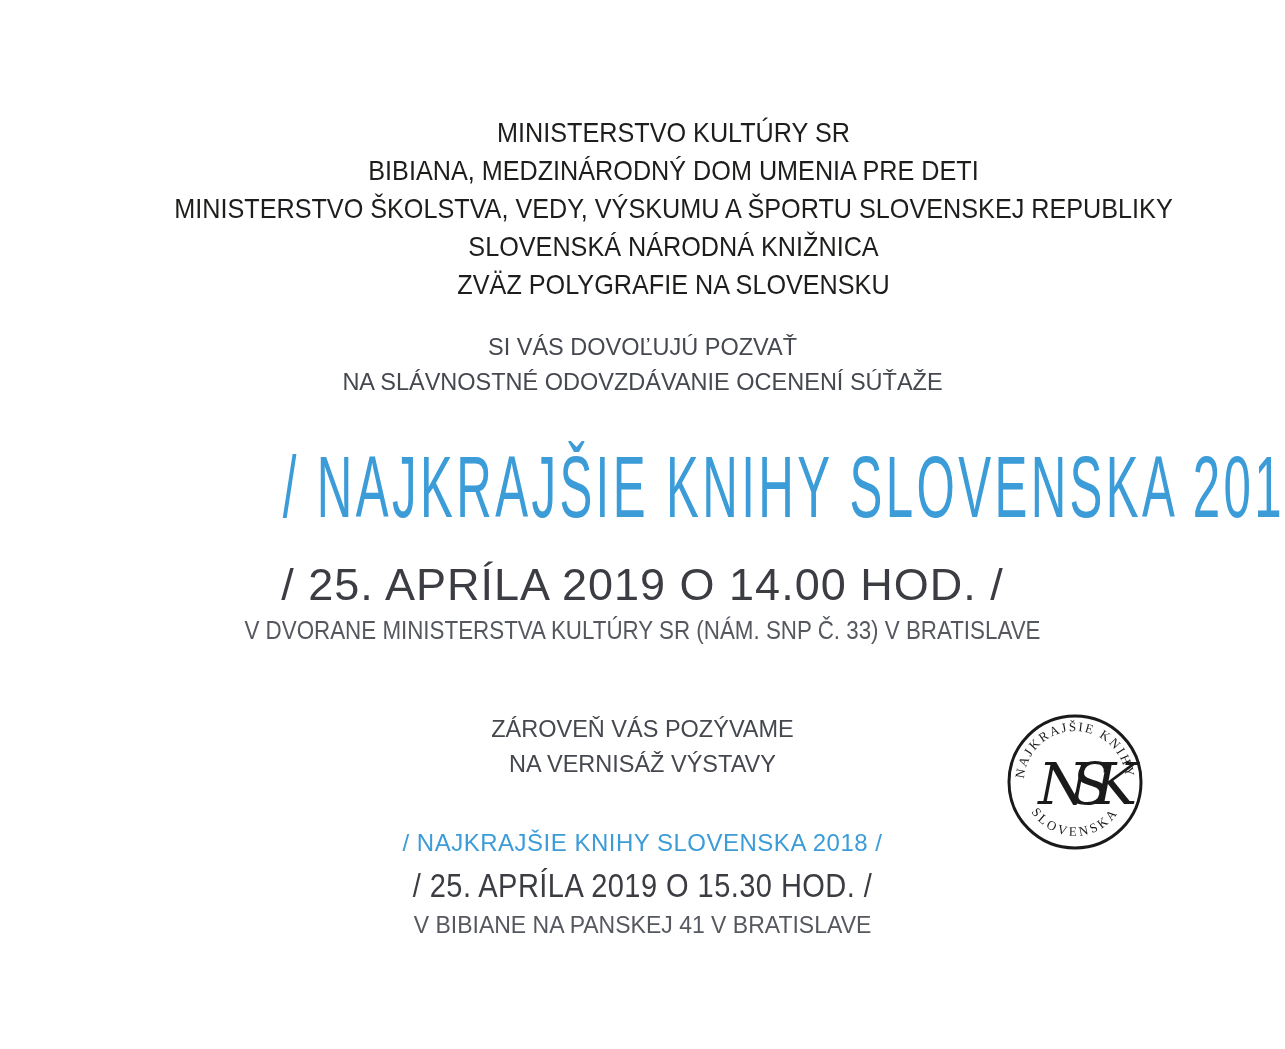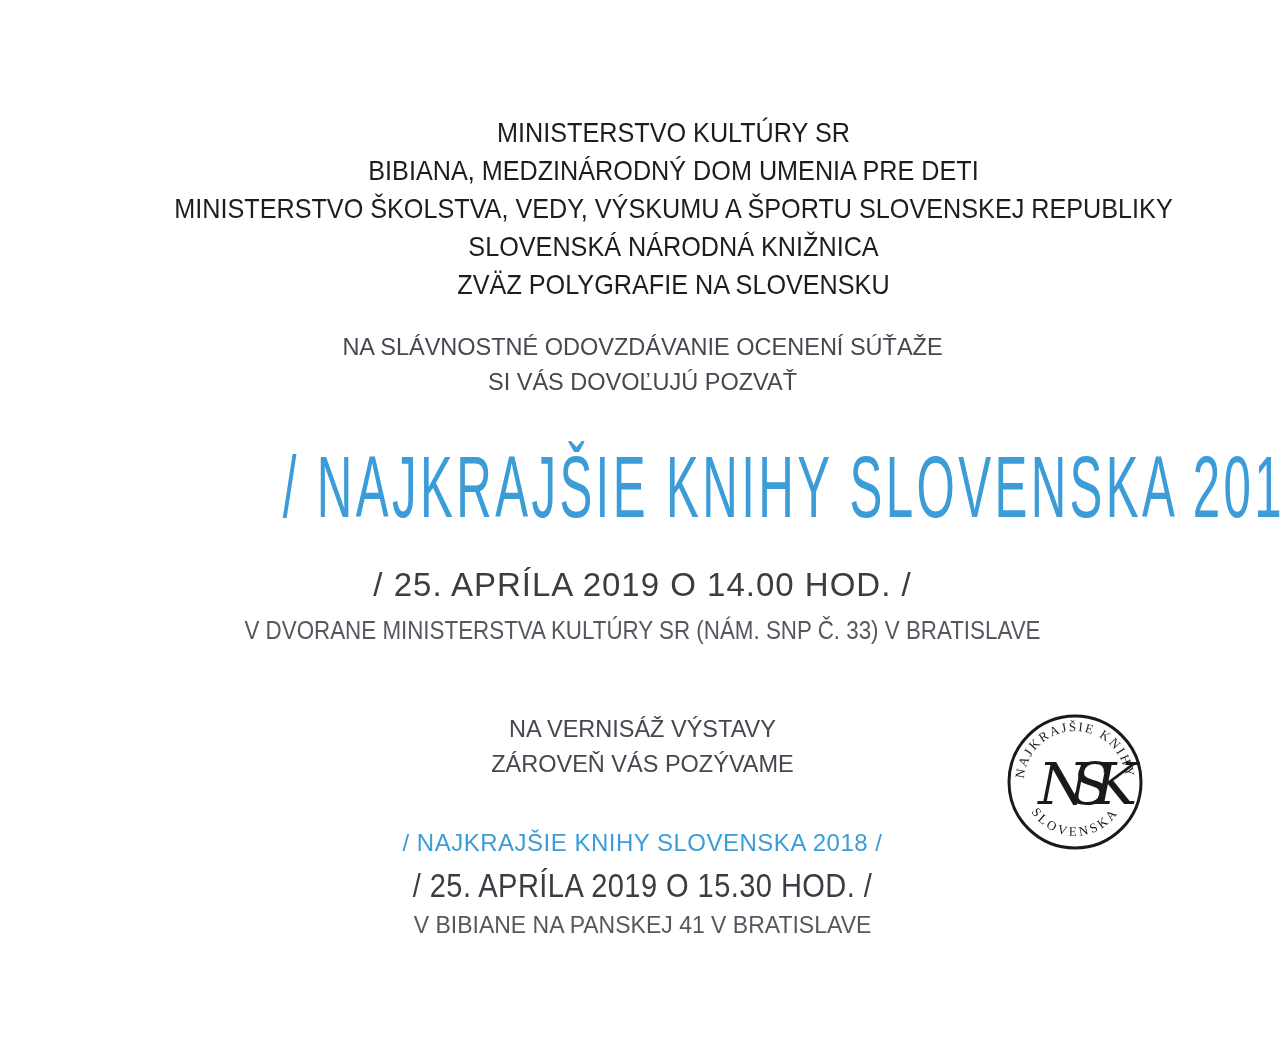--- a/index.html
+++ b/index.html
@@ -54,21 +54,21 @@
     letter-spacing:6px;
     color:#3b9cd8;
     transform:scaleX(0.56);
     transform-origin:50% 50%;
   }
   
   .date1{
     top:561px;
     height:48px;
     line-height:48px;
-    font-size:33px;
+    font-size:45px;
     letter-spacing:1px;
     color:#3b3d42;
   }
   .venue1{
     top:613px;
     height:34px;
     line-height:34px;
     font-size:26px;
     color:#55585e;
     transform:scaleX(0.86);
@@ -136,32 +136,32 @@
 
   <div class="org-block">
     <div class="org-line">MINISTERSTVO KULTÚRY SR</div>
     <div class="org-line">BIBIANA, MEDZINÁRODNÝ DOM UMENIA PRE DETI</div>
     <div class="org-line">MINISTERSTVO ŠKOLSTVA, VEDY, VÝSKUMU A ŠPORTU SLOVENSKEJ REPUBLIKY</div>
     <div class="org-line">SLOVENSKÁ NÁRODNÁ KNIŽNICA</div>
     <div class="org-line">ZVÄZ POLYGRAFIE NA SLOVENSKU</div>
   </div>
 
   <div class="invite-block first">
+    <div class="invite-line">SI VÁS DOVOĽUJÚ POZVAŤ</div>
     <div class="invite-line">NA SLÁVNOSTNÉ ODOVZDÁVANIE OCENENÍ SÚŤAŽE</div>
-    <div class="invite-line">SI VÁS DOVOĽUJÚ POZVAŤ</div>
   </div>
 
   <div class="line main-title">/ NAJKRAJŠIE KNIHY SLOVENSKA 2018 /</div>
 
   <div class="line date1">/ 25. APRÍLA 2019 O 14.00 HOD. /</div>
   <div class="line venue1">V DVORANE MINISTERSTVA KULTÚRY SR (NÁM. SNP Č. 33) V BRATISLAVE</div>
 
   <div class="invite-block second">
+    <div class="invite-line">ZÁROVEŇ VÁS POZÝVAME</div>
     <div class="invite-line">NA VERNISÁŽ VÝSTAVY</div>
-    <div class="invite-line">ZÁROVEŇ VÁS POZÝVAME</div>
   </div>
 
   <div class="line blue-title-2">/ NAJKRAJŠIE KNIHY SLOVENSKA 2018 /</div>
   <div class="line date2">/ 25. APRÍLA 2019 O 15.30 HOD. /</div>
   <div class="line venue2">V BIBIANE NA PANSKEJ 41 V BRATISLAVE</div>
 
   <div class="logo">
     <svg viewBox="0 0 140 140" xmlns="http://www.w3.org/2000/svg">
       <circle cx="70" cy="70" r="66" fill="none" stroke="#1a1a1a" stroke-width="3"></circle>
       <defs>

